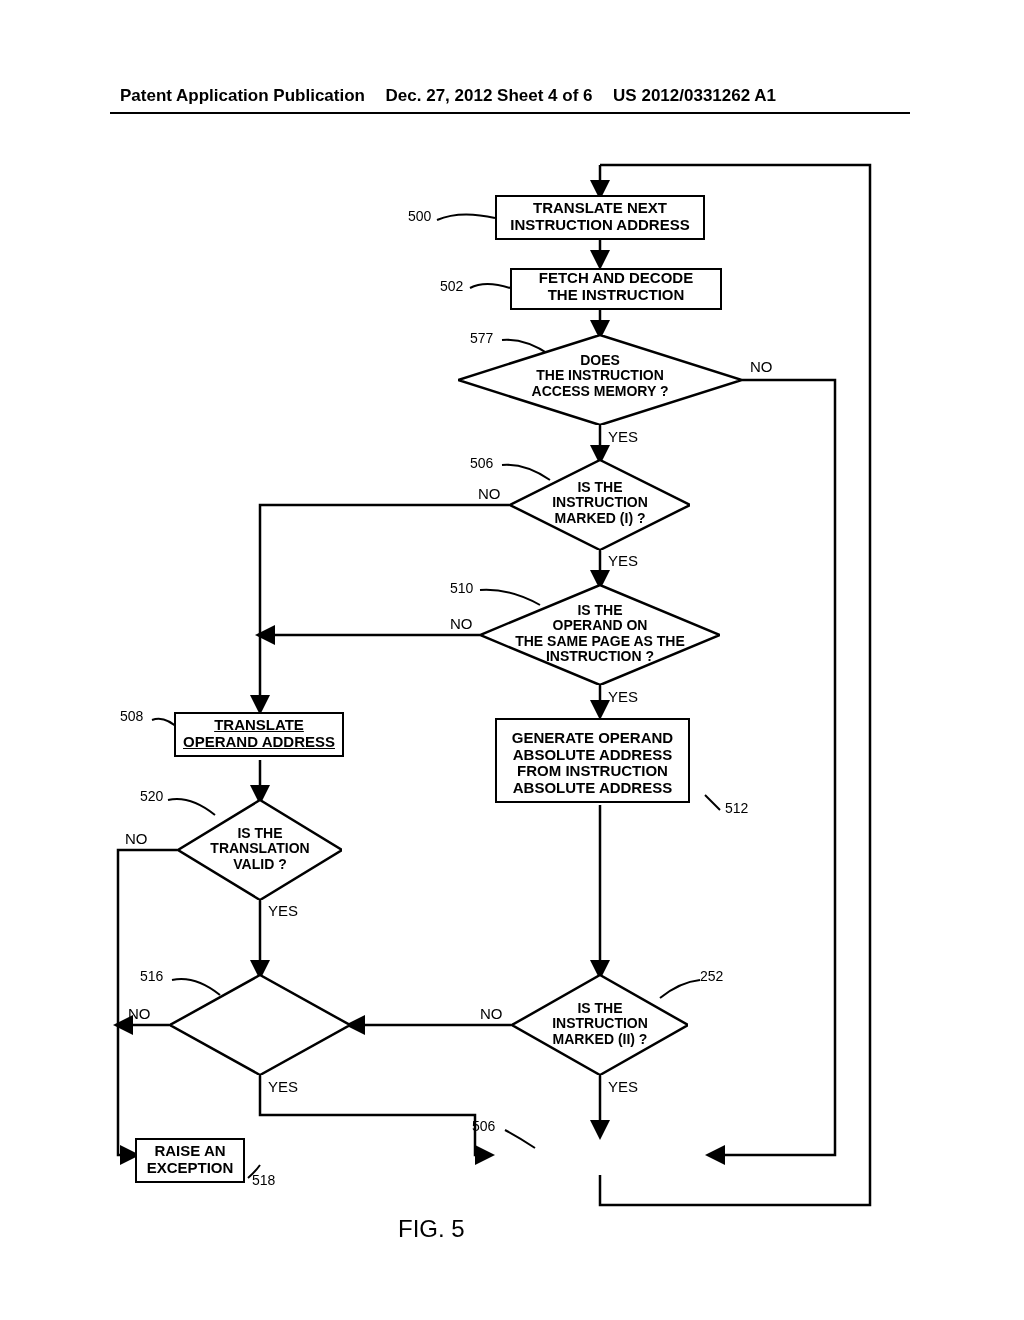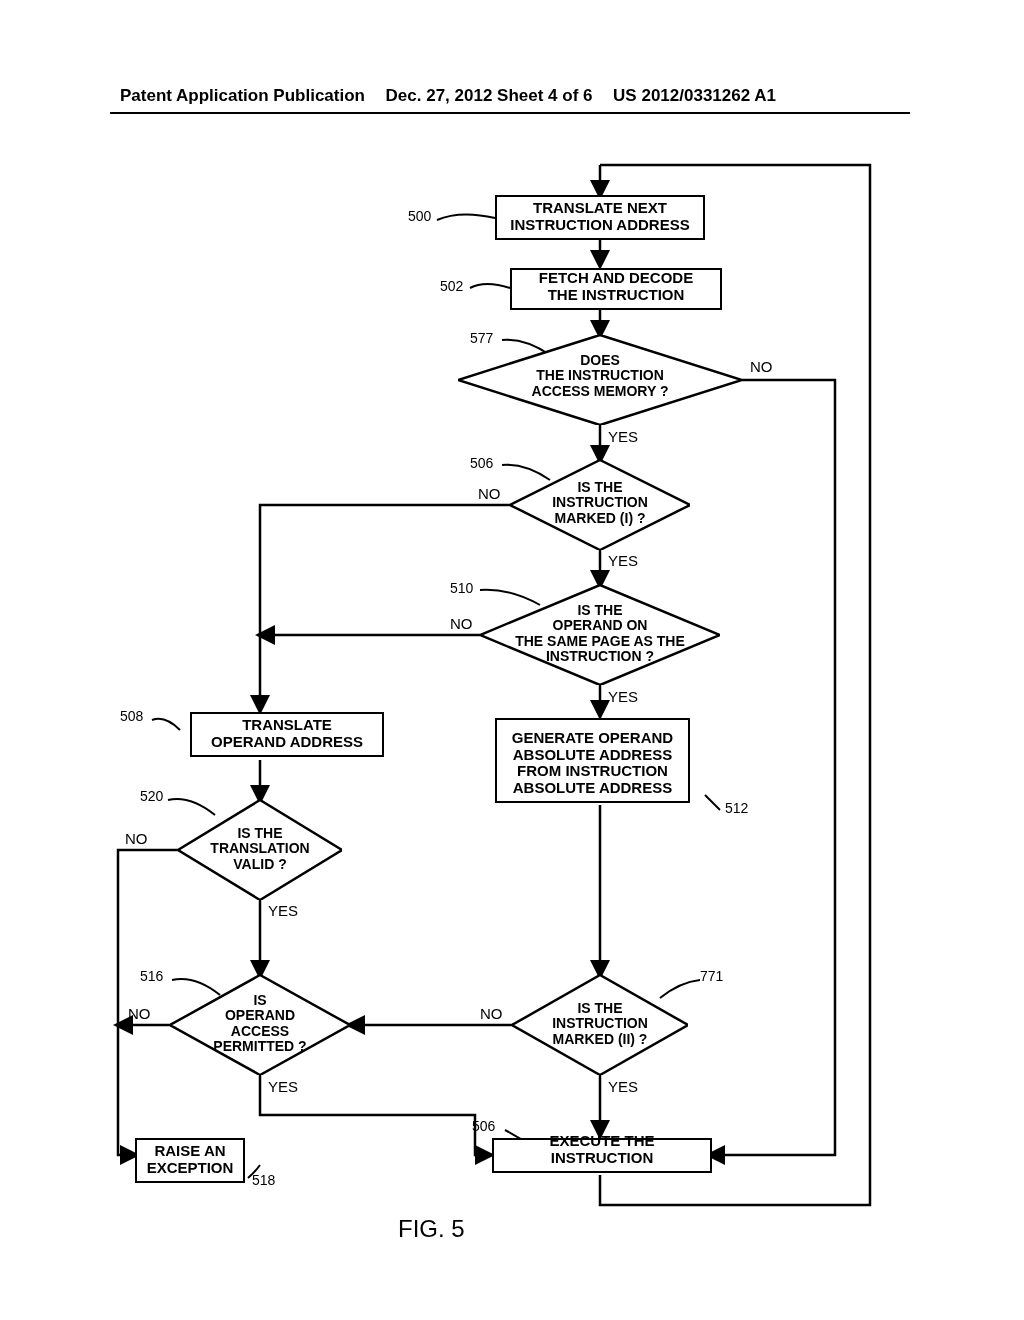--- a/index.html
+++ b/index.html
@@ -163,28 +163,25 @@
       <path d="M505,990 Q520,998 535,1008" stroke-width="2"></path>
     </g>
   </svg>
 
   <div class="box" style="left:495px; top:55px; width:210px; height:45px;">
       <span>TRANSLATE NEXT<br>INSTRUCTION ADDRESS</span>
     </div>
   <div class="box" style="left:510px; top:128px; width:212px; height:42px;">
       <span>FETCH AND DECODE<br>THE INSTRUCTION</span>
     </div>
-  <div class="box" style="left:190px; top:572px; width:194px; height:45px;">
+  <div class="box" style="left:174px; top:572px; width:170px; height:45px;text-decoration:underline;">
       <span>TRANSLATE<br>OPERAND ADDRESS</span>
     </div>
   <div class="box" style="left:495px; top:578px; width:195px; height:85px;">
       <span>GENERATE OPERAND<br>ABSOLUTE ADDRESS<br>FROM INSTRUCTION<br>ABSOLUTE ADDRESS</span>
-    </div>
-  <div class="box" style="left:492px; top:998px; width:220px; height:35px;">
-      <span>EXECUTE THE INSTRUCTION</span>
     </div>
   <div class="box" style="left:135px; top:998px; width:110px; height:45px;">
       <span>RAISE AN<br>EXCEPTION</span>
     </div>
 
   <div class="diamond" style="left:458px; top:195px;">
     <svg width="284" height="90">
         <polygon points="142,0 284,45 142,90 0,45" fill="#fff" stroke="#000" stroke-width="2.5"></polygon>
       </svg>
     <div class="dlabel" style="left:60px; top:18px; width:164px;">DOES<br>THE INSTRUCTION<br>ACCESS MEMORY ?</div>
@@ -208,21 +205,20 @@
     <svg width="164" height="100">
         <polygon points="82,0 164,50 82,100 0,50" fill="#fff" stroke="#000" stroke-width="2.5"></polygon>
       </svg>
     <div class="dlabel" style="left:26px; top:26px; width:112px;">IS THE<br>TRANSLATION<br>VALID ?</div>
   </div>
 
   <div class="diamond" style="left:170px; top:835px;">
     <svg width="180" height="100">
         <polygon points="90,0 180,50 90,100 0,50" fill="#fff" stroke="#000" stroke-width="2.5"></polygon>
       </svg>
-    <div class="dlabel" style="left:34px; top:18px; width:112px;">IS<br>OPERAND<br>ACCESS<br>PERMITTED ?</div>
   </div>
 
   <div class="diamond" style="left:512px; top:835px;">
     <svg width="176" height="100">
         <polygon points="88,0 176,50 88,100 0,50" fill="#fff" stroke="#000" stroke-width="2.5"></polygon>
       </svg>
     <div class="dlabel" style="left:26px; top:26px; width:124px;">IS THE<br>INSTRUCTION<br>MARKED (II) ?</div>
   </div>
 
   <div class="edgelabel" style="left:608px; top:288px;">YES</div>
@@ -244,20 +240,20 @@
   <div class="edgelabel" style="left:480px; top:865px;">NO</div>
 
   <div class="reflabel" style="left:408px; top:68px;">500</div>
   <div class="reflabel" style="left:440px; top:138px;">502</div>
   <div class="reflabel" style="left:470px; top:190px;">577</div>
   <div class="reflabel" style="left:470px; top:315px;">506</div>
   <div class="reflabel" style="left:450px; top:440px;">510</div>
   <div class="reflabel" style="left:120px; top:568px;">508</div>
   <div class="reflabel" style="left:140px; top:648px;">520</div>
   <div class="reflabel" style="left:140px; top:828px;text-align:right;">516</div>
-  <div class="reflabel" style="left:700px; top:828px;">771</div>
+  <div class="reflabel" style="left:700px; top:828px;">252</div>
   <div class="reflabel" style="left:725px; top:660px;">512</div>
   <div class="reflabel" style="left:252px; top:1032px;">518</div>
   <div class="reflabel" style="left:472px; top:978px;">506</div>
 
   <div class="figlabel" style="left:398px; top:1075px;">FIG. 5</div>
 
 </div>
 
 </body></html>

